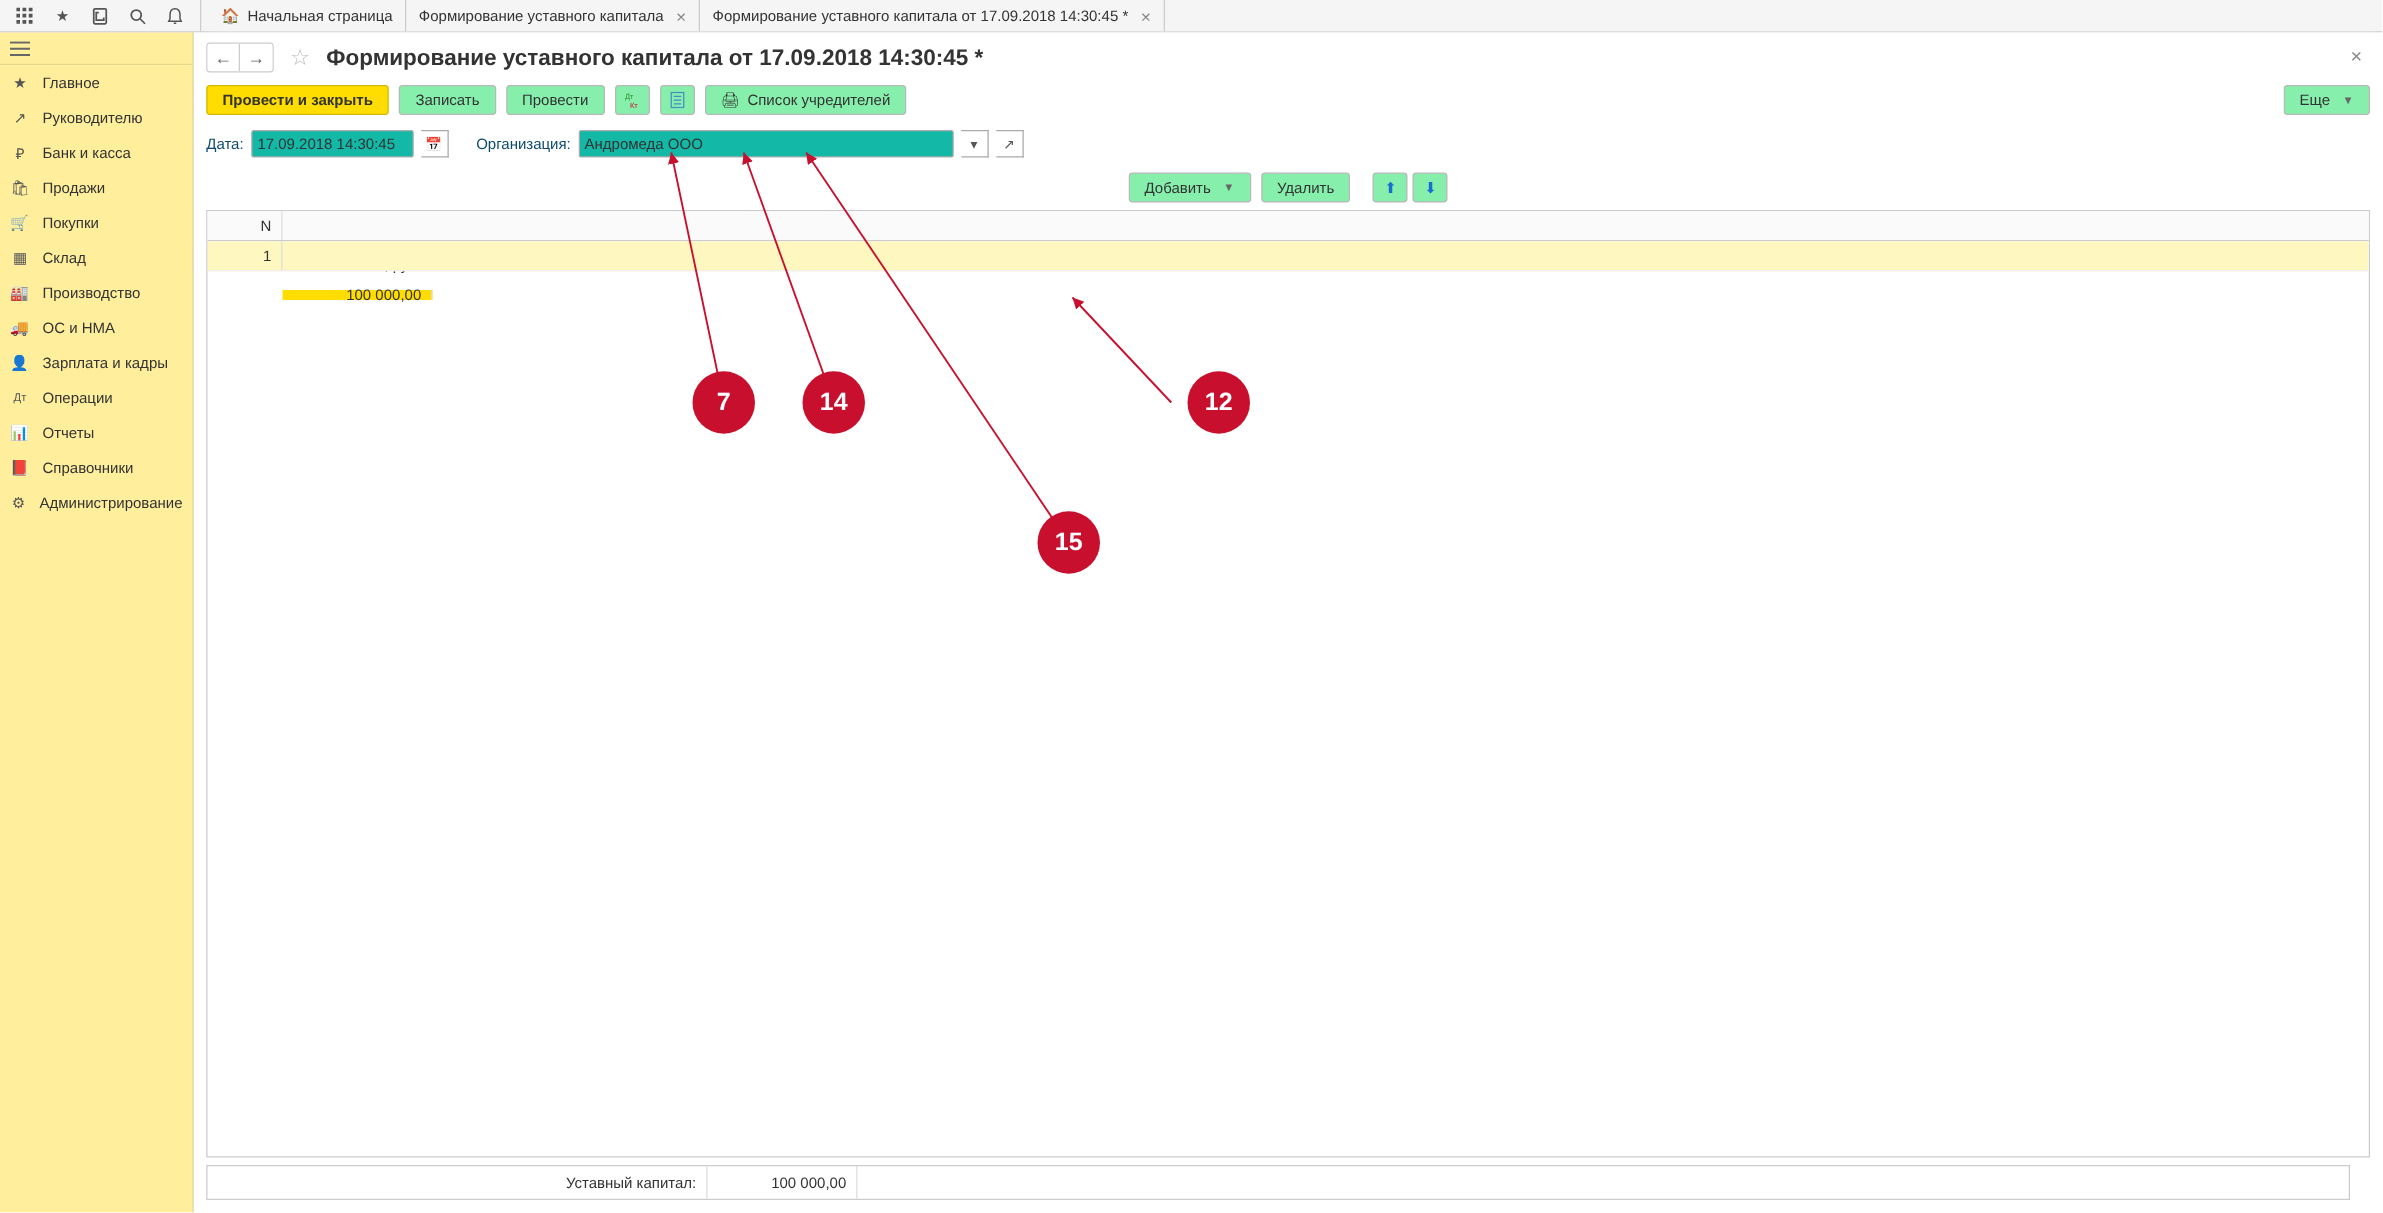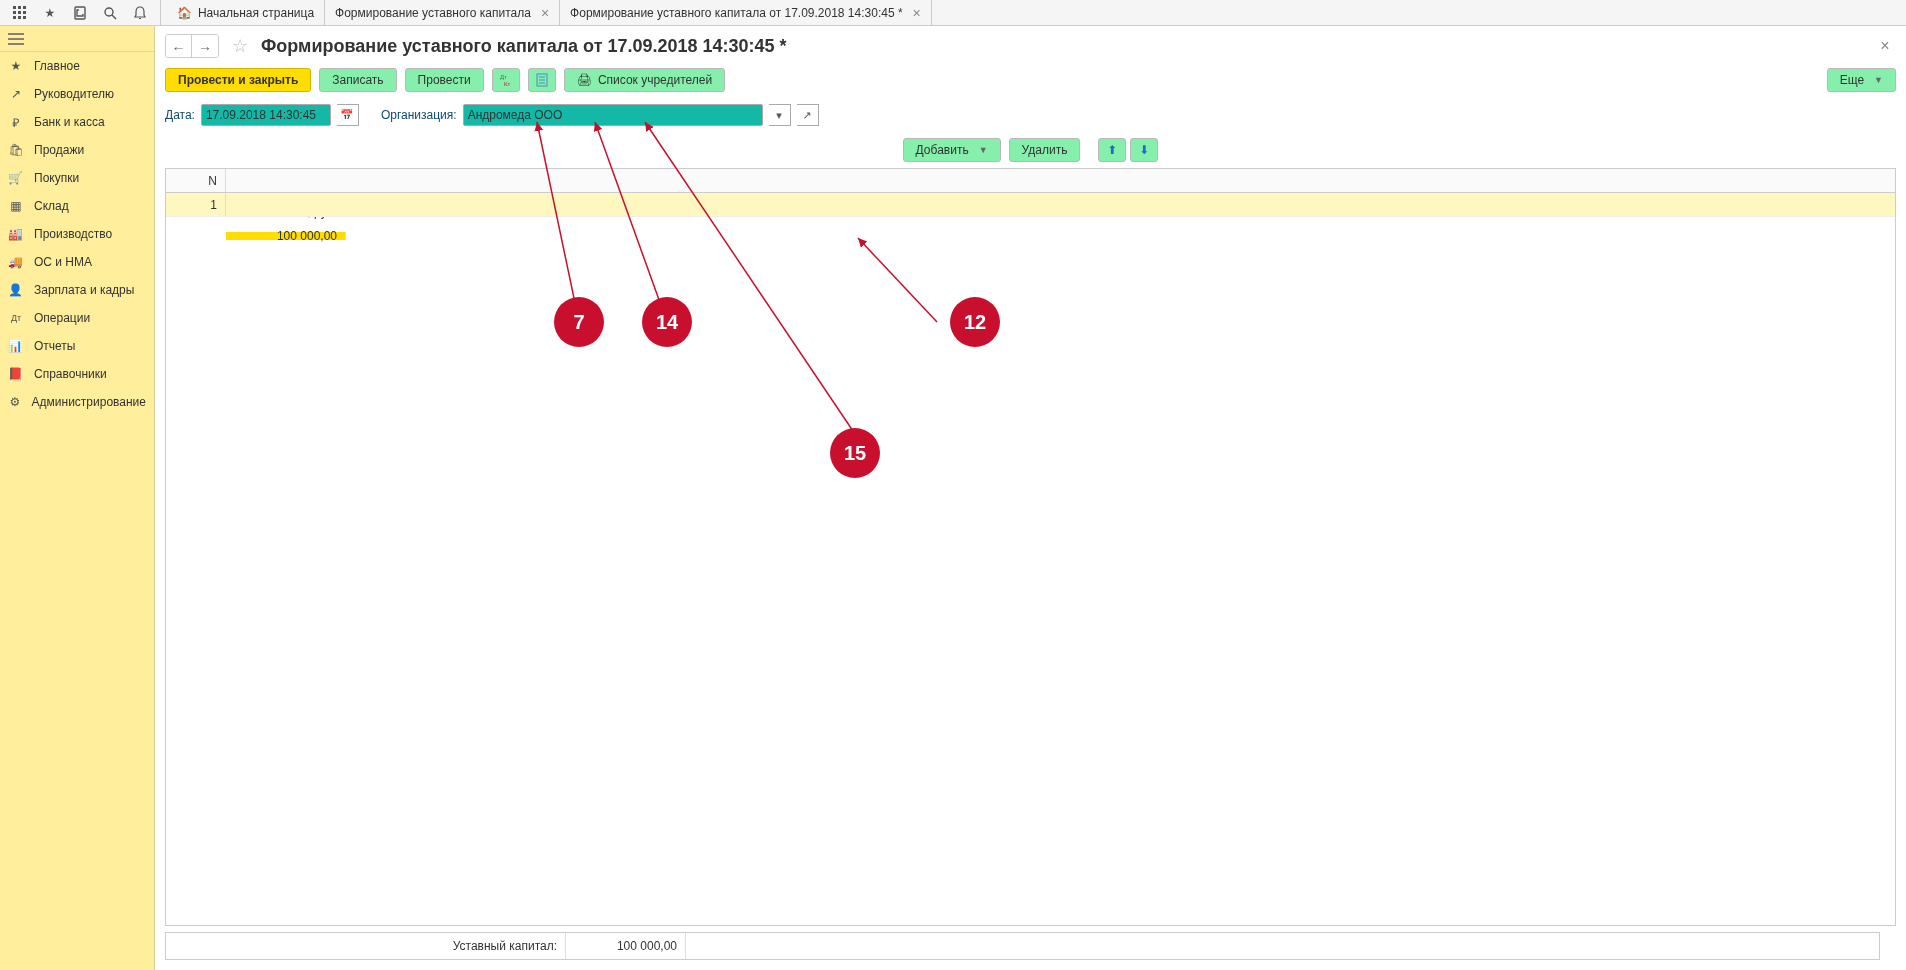--- a/index.html
+++ b/index.html
@@ -281,18 +281,18 @@
       </svg>
       <div class="anno" style="left:795px; top:271px;align-items:center;">
           <span>12</span>
         </div>
       <div class="anno" style="left:399px; top:271px;">
           <span>7</span>
         </div>
       <div class="anno" style="left:487px; top:271px;">
           <span>14</span>
         </div>
-      <div class="anno" style="left:675px; top:402px;">
+      <div class="anno" style="left:675px; top:383px;">
           <span>15</span>
         </div>
     </div>
   </div>
 </div>
 
 </body></html>

